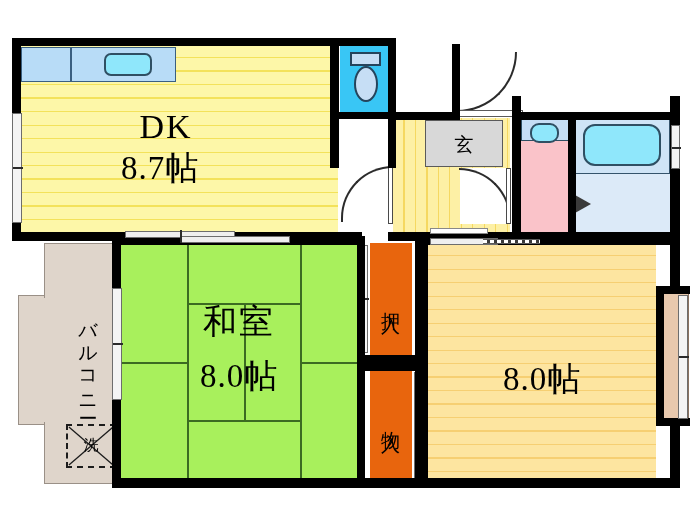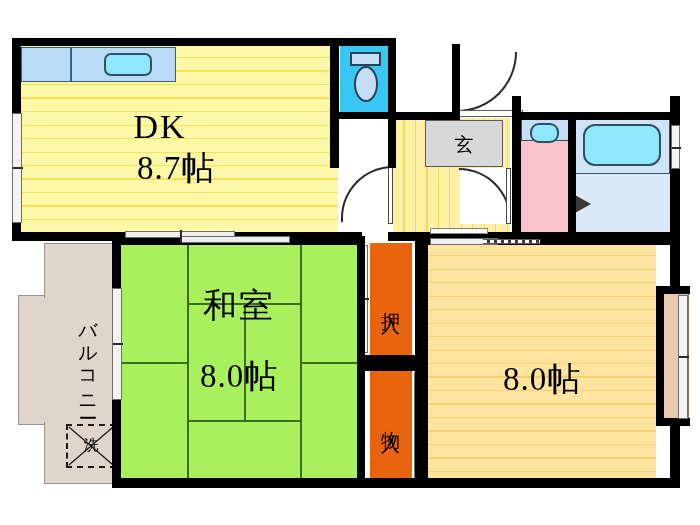--- a/index.html
+++ b/index.html
@@ -70,22 +70,22 @@
 <body>
 
 <div id="plan">
 
   <div class="abs f-dk-stripe" style="left:18px;top:45px;width:320px;height:188px;"></div>
 
   <div class="abs kitchen-counter" style="left:21px;top:47px;width:155px;height:35px;"></div>
   <div class="abs counter-div" style="left:70px;top:47px;width:1.5px;height:35px;"></div>
   <div class="abs sink-basin" style="left:104px;top:53px;width:48px;height:23px;"></div>
 
-  <div class="lbl lbl-name" style="left:0px;top:110px;width:320px;">DK</div>
-  <div class="lbl lbl-area" style="left:16px;top:152px;width:320px;">8.7帖</div>
+  <div class="lbl lbl-name" style="left:0px;top:110px;width:320px;padding-left:6px;">DK</div>
+  <div class="lbl lbl-area" style="left:0px;top:152px;width:320px;">8.7帖</div>
 
   <div class="abs f-toilet" style="left:340px;top:45px;width:50px;height:72px;"></div>
   <div class="abs toilet-tank" style="left:350px;top:52px;width:31px;height:14px;"></div>
   <div class="abs toilet-bowl" style="left:354px;top:66px;width:24px;height:36px;"></div>
 
   <div class="abs f-corridor" style="left:393px;top:118px;width:117px;height:115px;"></div>
   <div class="abs f-genkan" style="left:425px;top:120px;width:78px;height:47px;"></div>
   <div class="lbl lbl-genkan" style="left:425px;top:135px;width:78px;">玄</div>
 
   <div class="abs" style="left:455px;top:50px;width:5px;height:62px;background:#ffffff;border:1px solid #4a4a4a;"></div>
@@ -121,21 +121,21 @@
   <div class="abs f-tatami" style="left:120px;top:243px;width:238px;height:240px;"></div>
 
   <div class="abs" style="left:187px;top:243px;width:1.5px;height:240px;background:#3c6b22;"></div>
   <div class="abs" style="left:300px;top:243px;width:1.5px;height:240px;background:#3c6b22;"></div>
   <div class="abs" style="left:120px;top:362px;width:68px;height:1.5px;background:#3c6b22;"></div>
   <div class="abs" style="left:300px;top:362px;width:58px;height:1.5px;background:#3c6b22;"></div>
   <div class="abs" style="left:188px;top:303px;width:113px;height:1.5px;background:#3c6b22;"></div>
   <div class="abs" style="left:188px;top:420px;width:113px;height:1.5px;background:#3c6b22;"></div>
   <div class="abs" style="left:244px;top:303px;width:1.5px;height:118px;background:#3c6b22;"></div>
 
-  <div class="lbl lbl-name" style="left:120px;top:289px;width:238px;">和室</div>
+  <div class="lbl lbl-name" style="left:120px;top:305px;width:238px;">和室</div>
   <div class="lbl lbl-area" style="left:120px;top:360px;width:238px;">8.0帖</div>
 
   <div class="abs f-closet" style="left:370px;top:243px;width:42px;height:112px;"></div>
   <div class="lbl lbl-sm lbl-vert" style="left:370px;top:277px;width:42px;height:46px;display:flex;align-items:center;justify-content:center;">押入</div>
 
   <div class="abs f-closet" style="left:370px;top:370px;width:42px;height:113px;"></div>
   <div class="lbl lbl-sm lbl-vert" style="left:370px;top:396px;width:42px;height:46px;display:flex;align-items:center;justify-content:center;">物入</div>
 
   <div class="abs window" style="left:359px;top:245px;width:9px;height:108px;">
     <div class="win-mullion" style="left:0;top:52px;width:9px;height:2px;"></div>

